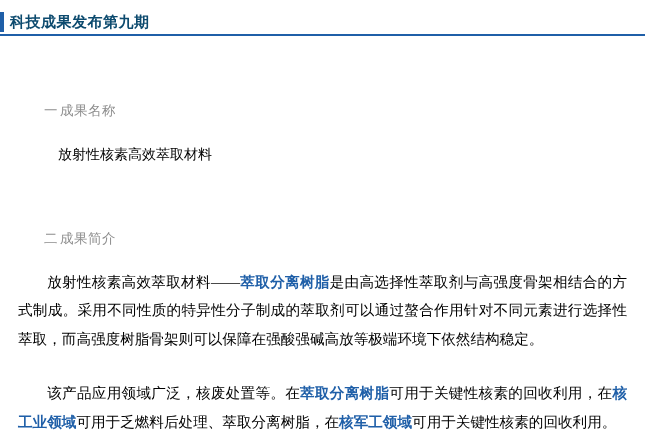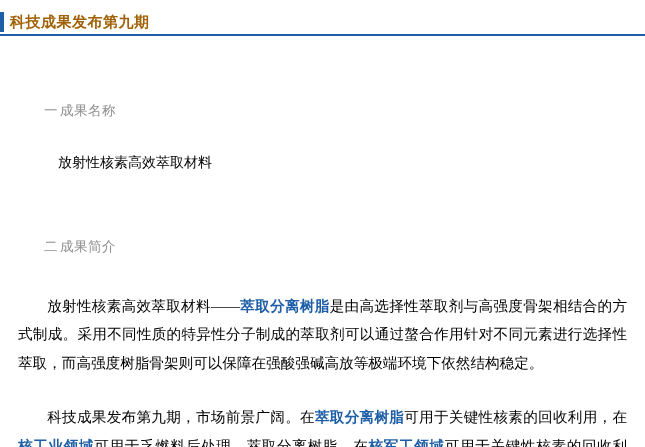--- a/index.html
+++ b/index.html
@@ -34,21 +34,21 @@
     width: 4px;
     height: 20px;
     background: #1f5fa8;
     margin-right: 6px;
     flex: 0 0 auto;
   }
   .header-title {
     font-family: "Liberation Sans", sans-serif;
     font-weight: bold;
     font-size: 15px;
-    color: #a16207;
+    color: #0c4a6e;
     letter-spacing: 0.5px;
     white-space: nowrap;
   }
   .header-rule {
     position: absolute;
     left: 0;
     right: 0;
     bottom: 0;
     height: 2px;
     background: #1f5fa8;
@@ -75,34 +75,34 @@
   }
   .section-label .txt {
     letter-spacing: 0.5px;
     margin-top: 40px;
   }
 
   .item-value {
     font-family: "Liberation Sans", sans-serif;
     font-size: 14px;
     color: #000000;
-    margin-top: 34px;
+    margin-top: 26px;
     padding-left: 40px;
   }
 
   p.para {
     font-size: 14.6px;
     line-height: 1.95;
     margin: 0;
     text-align: justify;
     text-justify: inter-ideograph;
     text-indent: 2em;
   }
   p.para.first {
-    margin-top: 36px;
+    margin-top: 20px;
   }
   p.para.second {
     margin-top: 26px;
   }
   .kw {
     color: #1f5fa8;
     font-weight: bold;
   }
 </style>
 </head>
@@ -124,16 +124,16 @@
     </div>
 
     <div class="item-value">放射性核素高效萃取材料</div>
 
     <div class="section-label">
       <span class="num">二</span>
       <span class="txt">成果简介</span>
     </div>
 
     <p class="para first"><span>放射性核素高效萃取材料——</span><span class="kw">萃取分离树脂</span><span>是由高选择性萃取剂与高强度骨架相结合的方式制成。采用不同性质的特异性分子制成的萃取剂可以通过螯合作用针对不同元素进行选择性萃取，而高强度树脂骨架则可以保障在强酸强碱高放等极端环境下依然结构稳定。</span></p>
-    <p class="para second"><span>科技成果发布第九期，市场前景广阔。在</span><span class="kw">萃取分离树脂</span><span>可用于关键性核素的回收利用，在</span><span class="kw">核工业领域</span><span>可用于乏燃料后处理、萃取分离树脂，在</span><span class="kw">核军工领域</span><span>可用于关键性核素的回收利用。</span></p>
+    <p class="para second"><span>该产品应用领域广泛，核废处置等。在</span><span class="kw">萃取分离树脂</span><span>可用于关键性核素的回收利用，在</span><span class="kw">核工业领域</span><span>可用于乏燃料后处理、萃取分离树脂，在</span><span class="kw">核军工领域</span><span>可用于关键性核素的回收利用。</span></p>
 
   </div>
 </div>
 
 </body></html>

